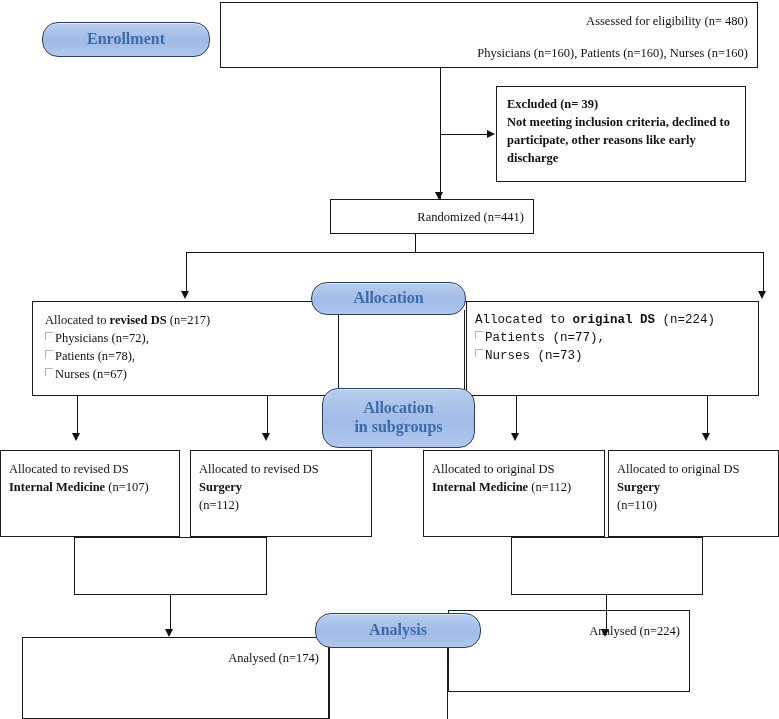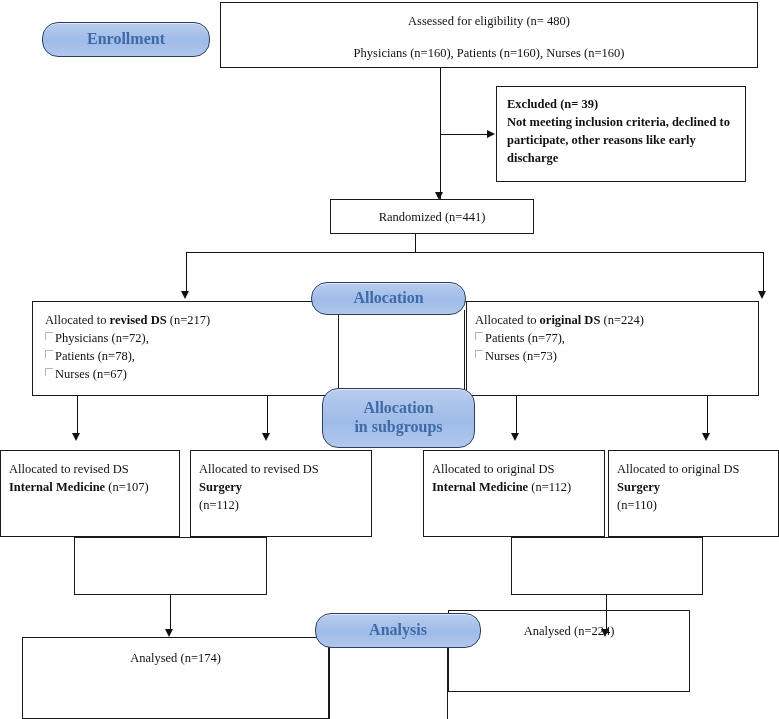--- a/index.html
+++ b/index.html
@@ -24,21 +24,21 @@
     border: 1.4px solid #1a1a1a;
     background: #ffffff;
     font-size: 12.5px;
     line-height: 1.45;
     color: #111111;
   }
   .box .pad {
     padding: 7px 9px;
   }
   .box.center .pad {
-    text-align: center;
+    text-align: right;
   }
   .box.left .pad {
     text-align: left;
   }
 
   
   .connector-box {
     position: absolute;
     box-sizing: border-box;
     border: 1.4px solid #1a1a1a;
@@ -173,21 +173,21 @@
       <div class="bullet-line">
         <span class="bullet-mark"></span><span>Patients (n=78),</span>
       </div>
       <div class="bullet-line">
         <span class="bullet-mark"></span><span>Nurses (n=67)</span>
       </div>
     </div>
   </div>
 
   <div class="box left" style="left:466px; top:301px; width:293px; height:95px;">
-    <div class="pad" style="padding:9px 8px;">
+    <div class="pad" style="padding:9px 8px;font-family:Liberation Mono, monospace;">
       <div>
         <span>Allocated to </span><span class="b">original DS</span><span> (n=224)</span>
       </div>
       <div class="bullet-line">
         <span class="bullet-mark"></span><span>Patients (n=77),</span>
       </div>
       <div class="bullet-line">
         <span class="bullet-mark"></span><span>Nurses (n=73)</span>
       </div>
     </div>

